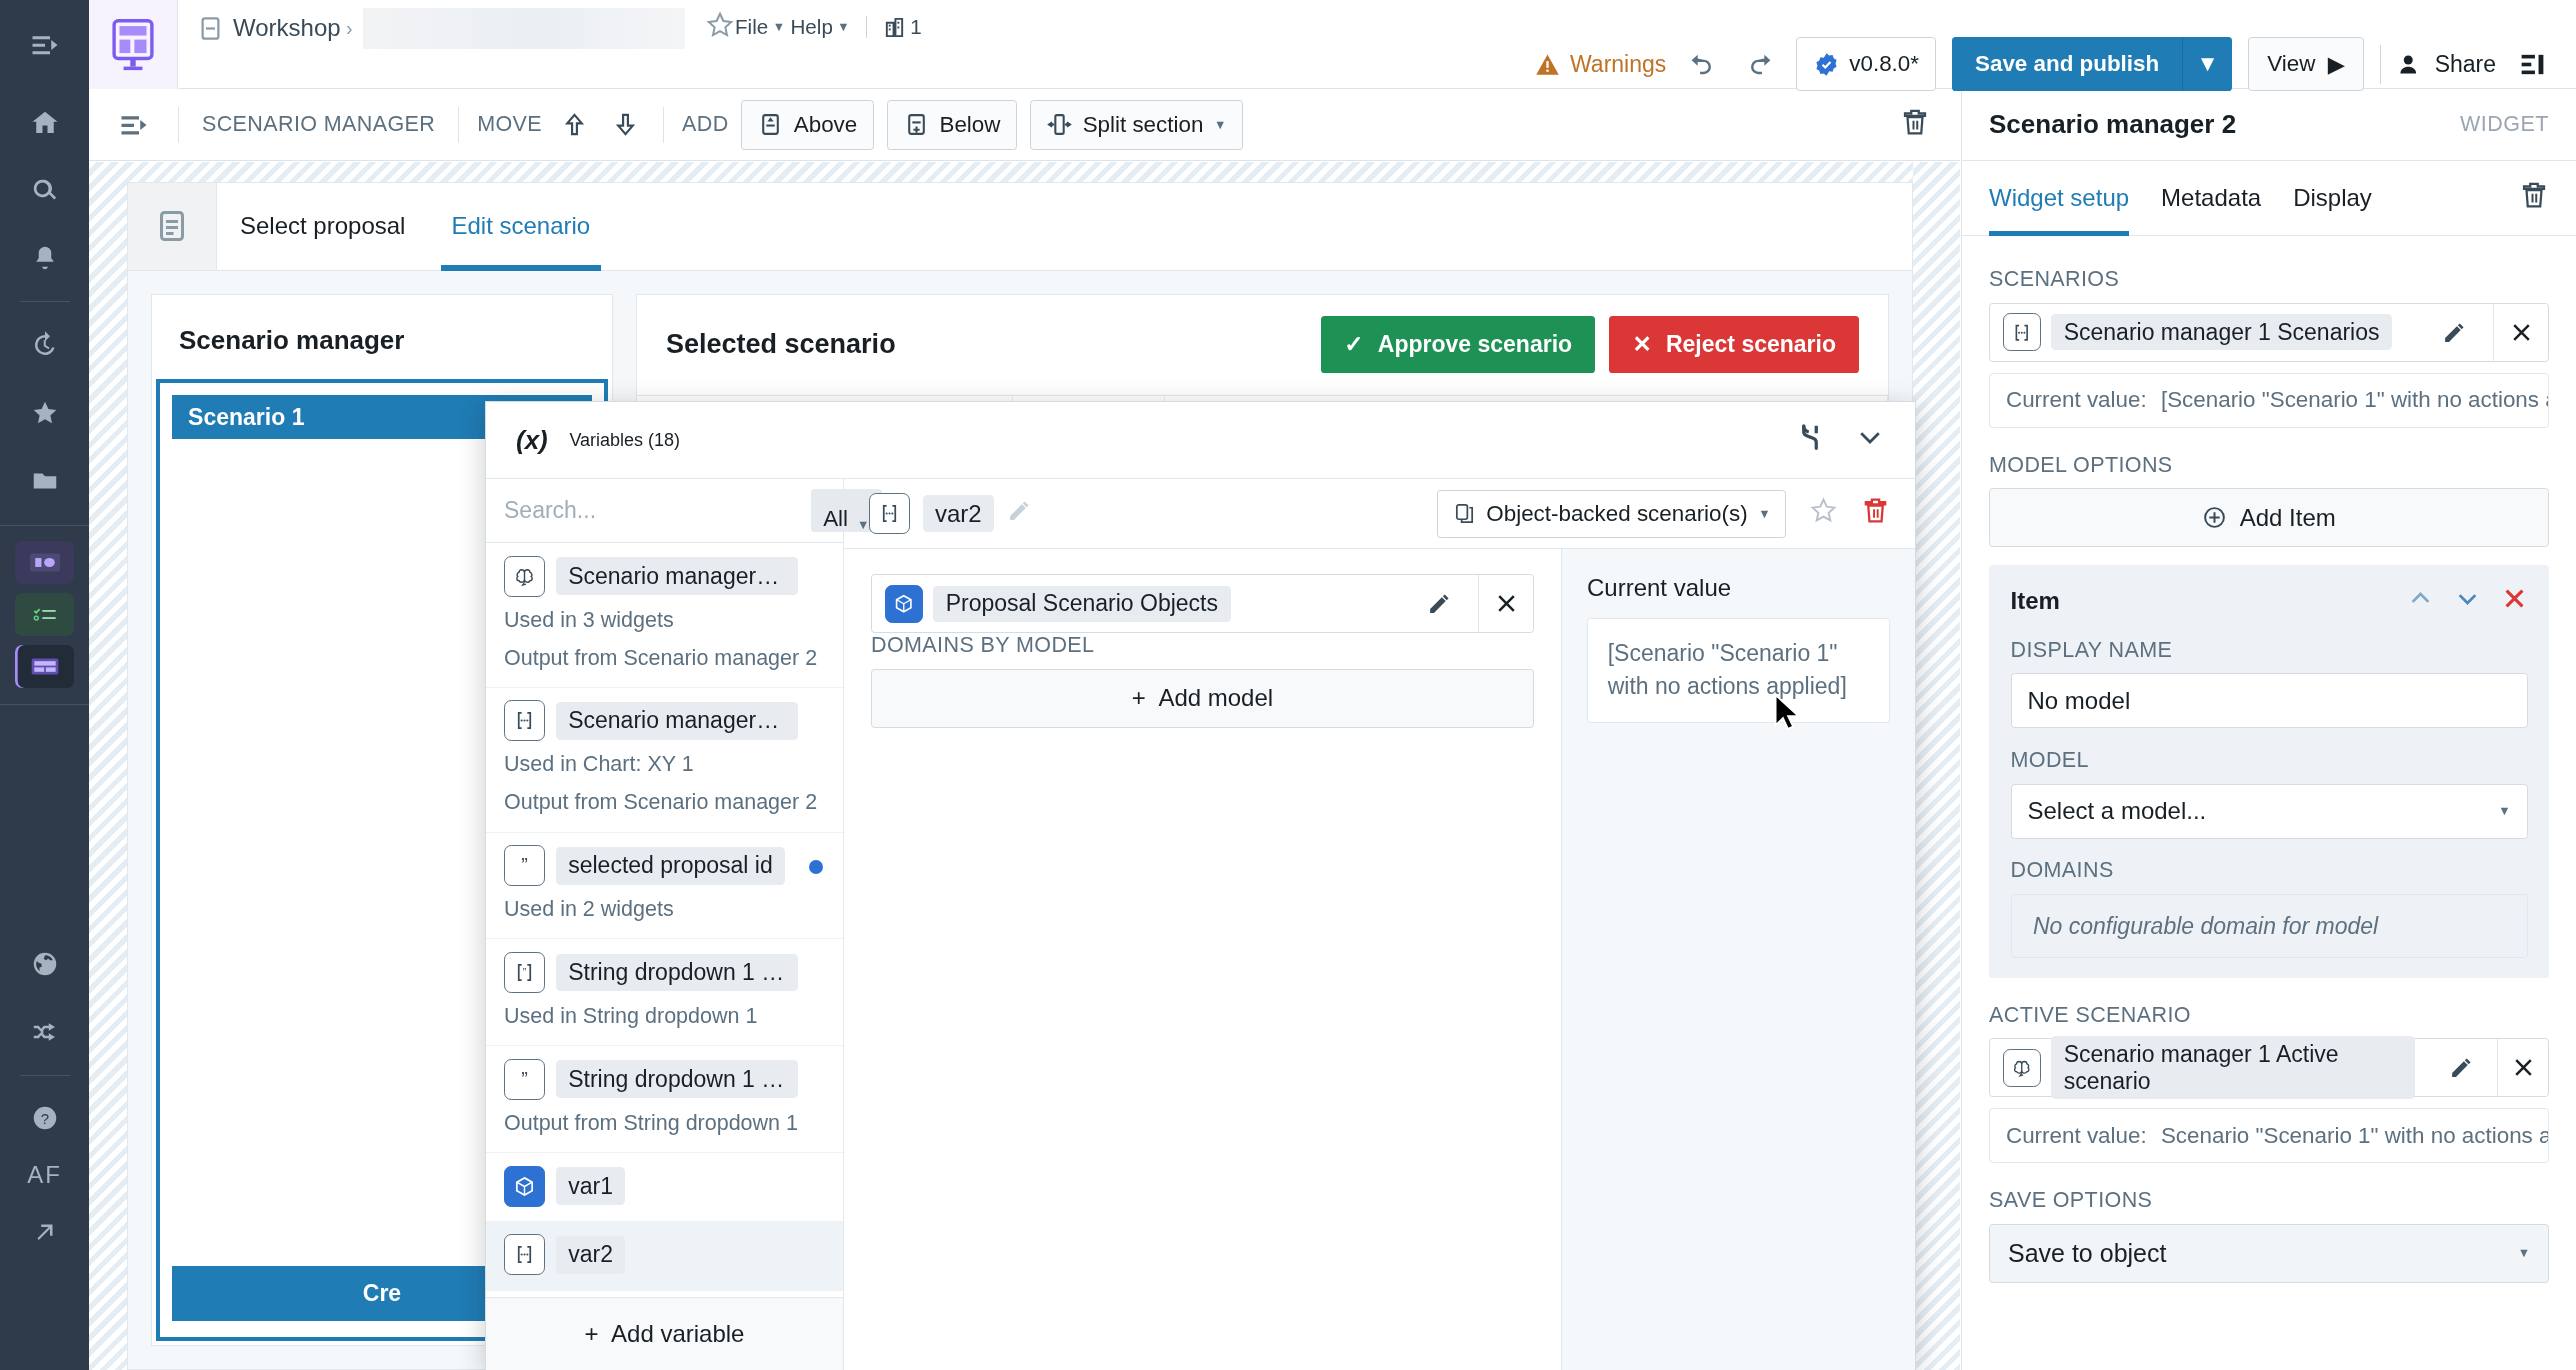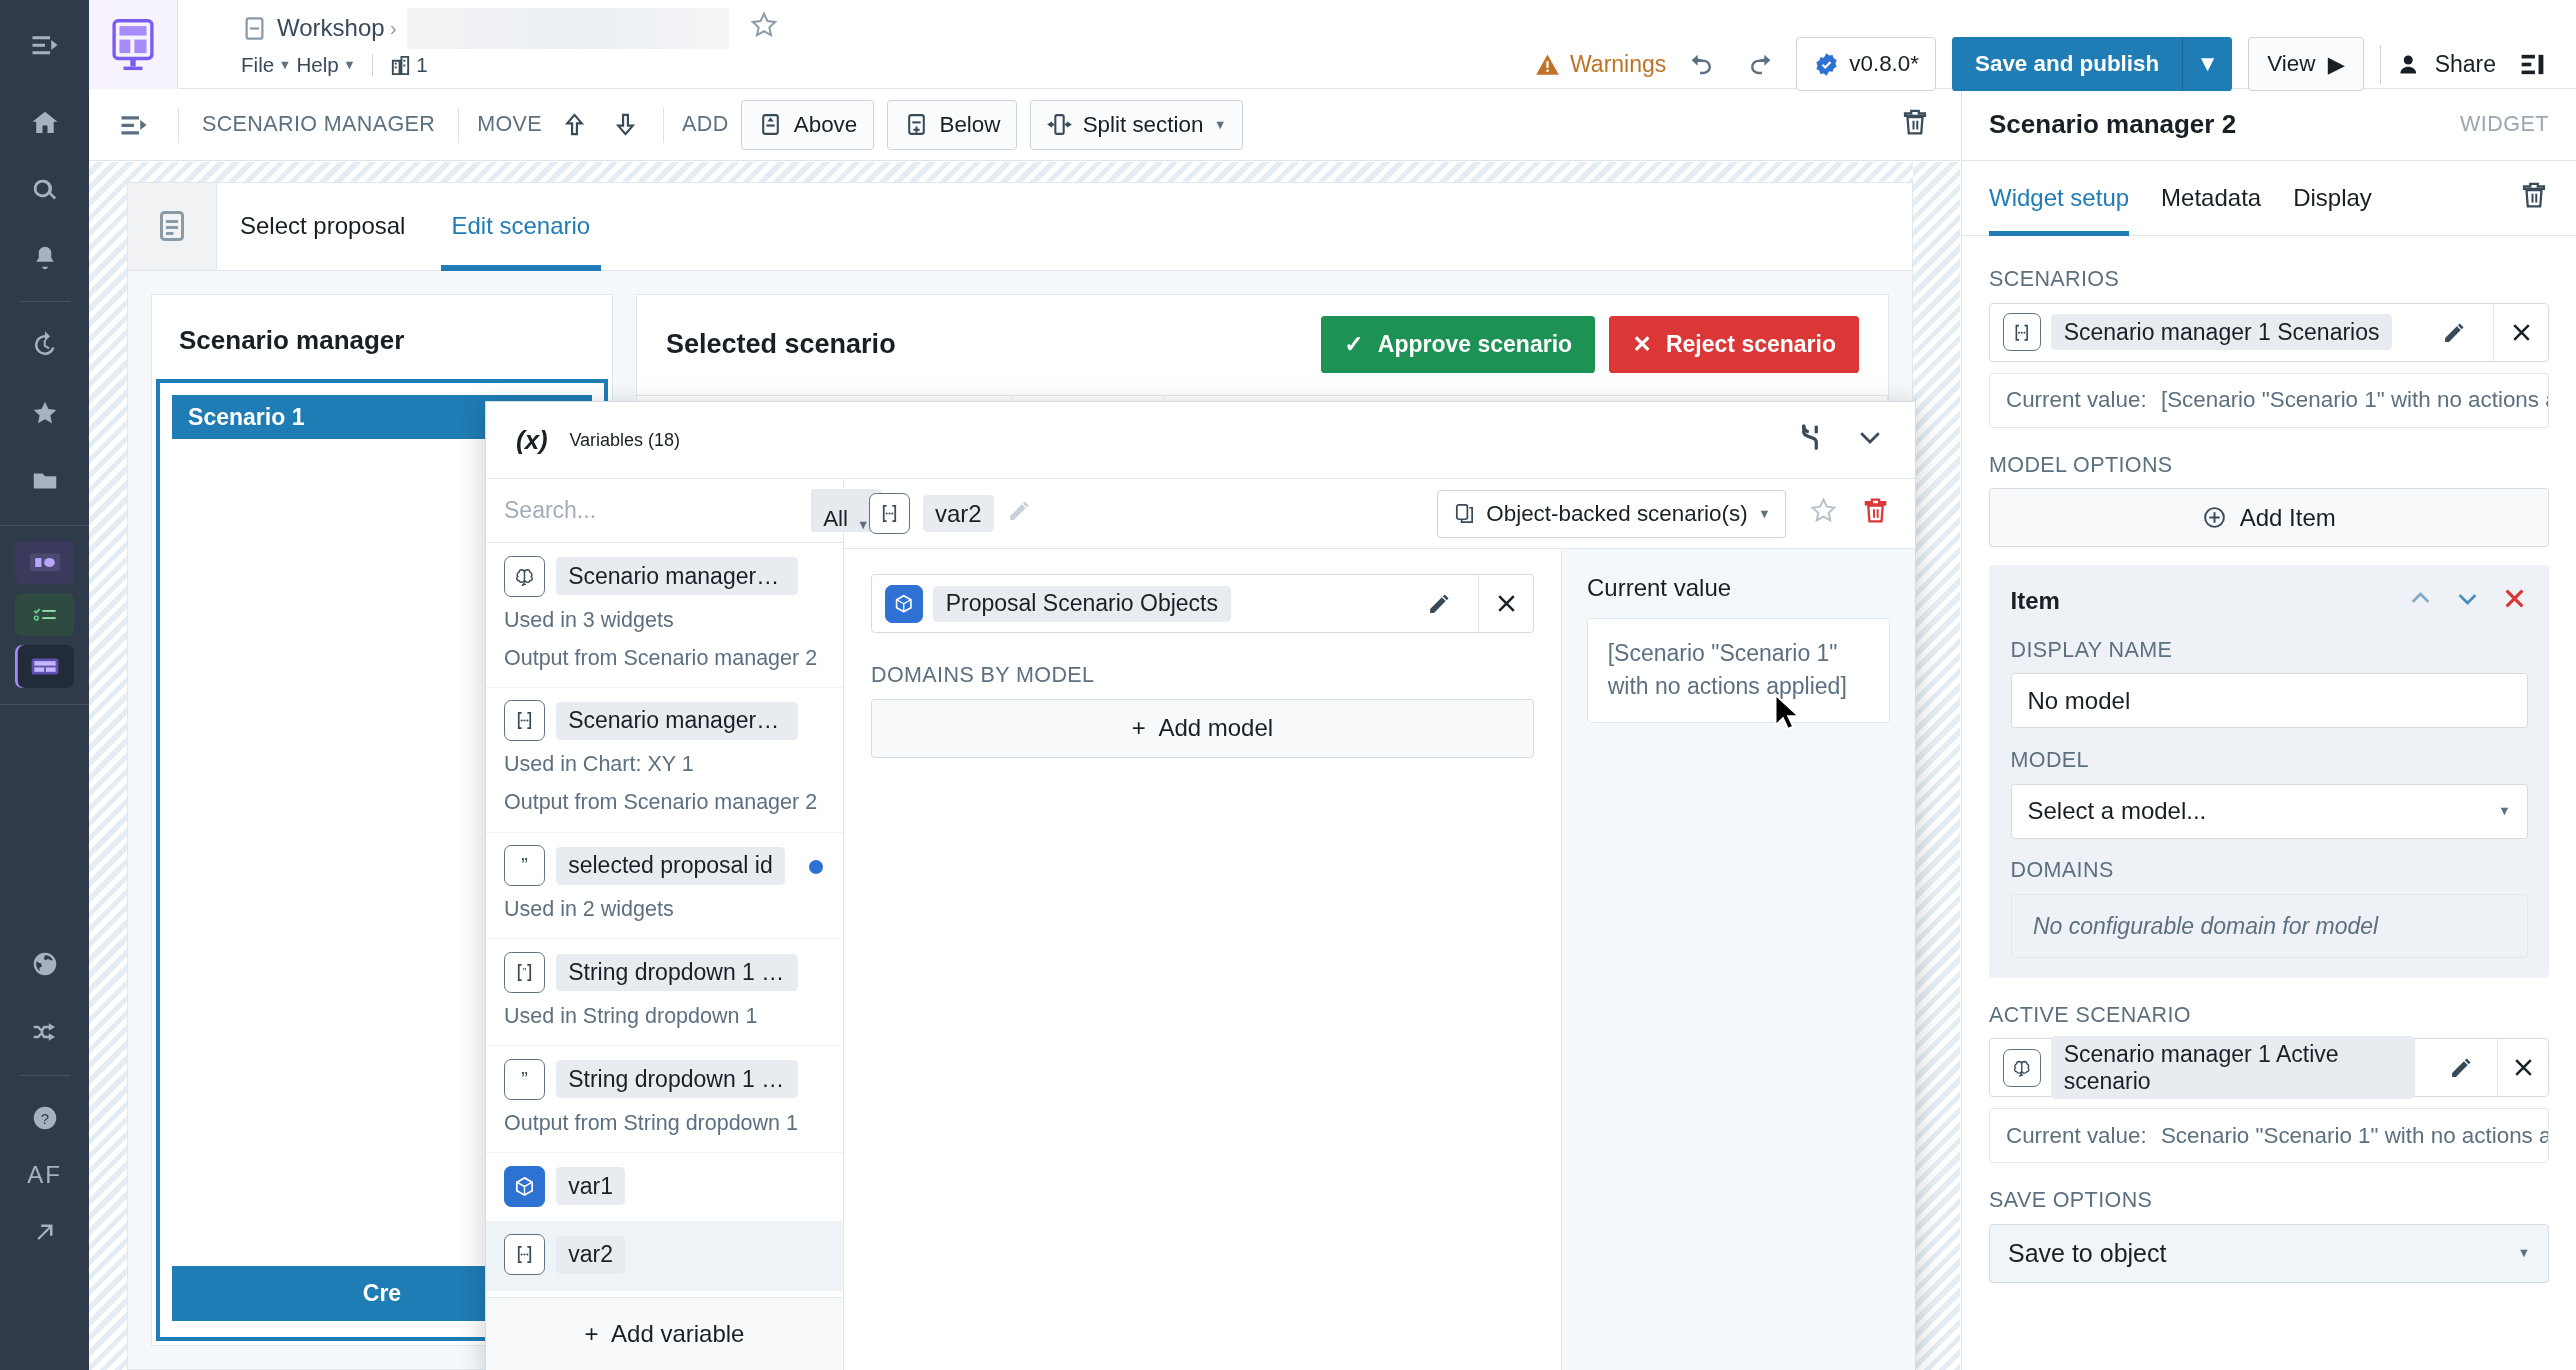--- a/index.html
+++ b/index.html
@@ -40,21 +40,21 @@
     background: #f6f3fe; display: flex; align-items: center; justify-content: center;
     z-index: 55; border-right: 0.9px solid #e3e1ea;
   }
 
   
   #header {
     position: absolute; left: 179px; top: 0; right: 0; height: 89px;
     background: #ffffff; border-bottom: 0.9px solid #dfe3e8;
     display: flex; align-items: flex-start; z-index: 50;
   }
-  #header-left { padding: 9px 0 0 18px; display: flex; flex-direction: column; margin-left: 44px; }
+  #header-left { padding: 9px 0 0 18px; display: flex; flex-direction: row; }
   .bc-row { display: flex; align-items: center; height: 38px; }
   .bc-icon { width: 27px; height: 27px; margin-right: 9px; }
   .bc-title { font-size: 24px; color: #394b59; }
   .bc-sep { color: #8a9ba8; margin: 0 5.4px; font-size: 19.7px; }
   .bc-ghost {
     width: 322px; height: 41px;
     background: linear-gradient(90deg,#f1f3f5 0%, #eceff2 55%, #f3f5f7 100%);
     margin-left: 5.4px;
   }
   .star-btn { margin-left: 19.7px; }
@@ -782,21 +782,21 @@
                   <path d="M20.7 7L17 3.3l-1.8 1.8L18.9 8.8z" fill="#394b59"></path>
                 </svg>
             </span>
             <span class="ref-act bordered">
               <svg viewBox="0 0 24 24" width="25" height="25">
                   <path d="M5 5l14 14M19 5L5 19" stroke="#182026" stroke-width="2.4"></path>
                 </svg>
             </span>
           </div>
 
-          <div class="fld-label" style="margin-top:30px">DOMAINS BY MODEL</div>
+          <div class="fld-label" style="">DOMAINS BY MODEL</div>
           <div class="add-btn">
             <span>+</span>
             <span>Add model</span>
           </div>
         </div>
 
         <div id="vm-current">
           <h4>Current value</h4>
           <div id="cv-box">[Scenario "Scenario 1" with no actions applied]</div>
         </div>

